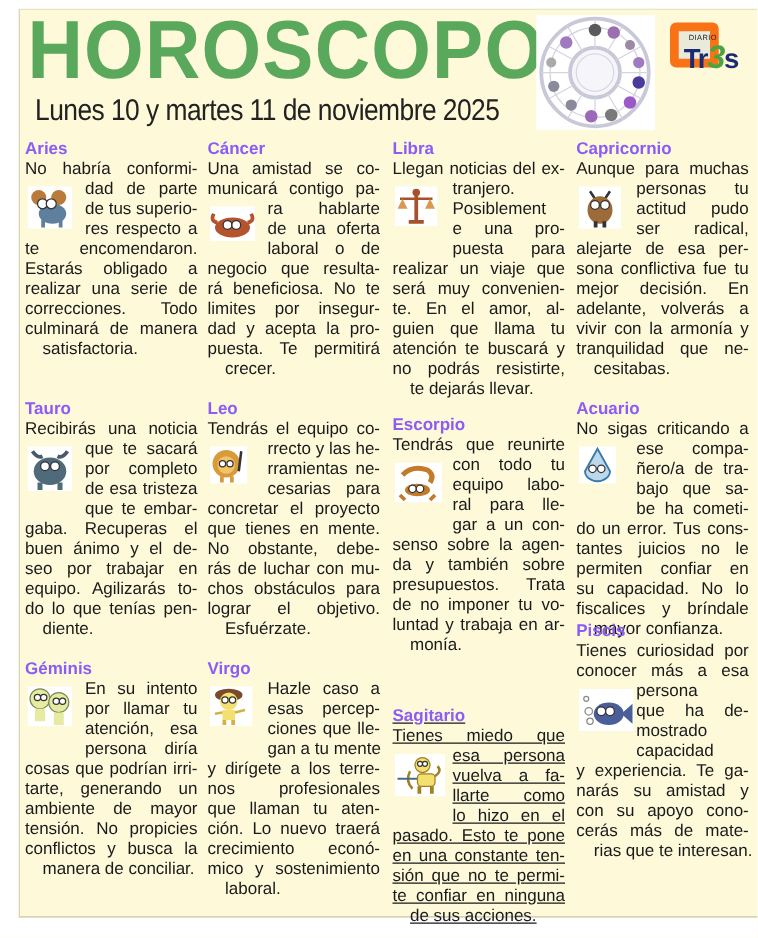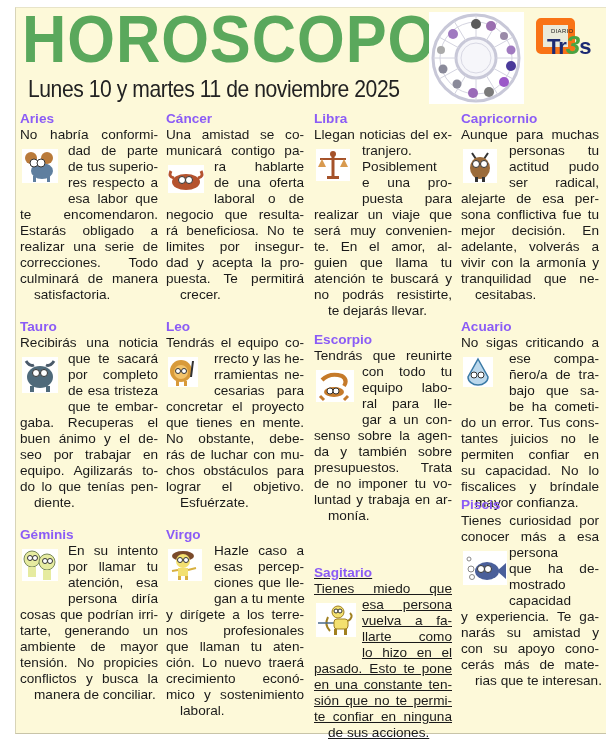--- a/index.html
+++ b/index.html
@@ -104,21 +104,20 @@
 </div>
 
 <div id="signs">
     <div class="sign" style="left: 20px; top: 110px;">
       <h3>Aries</h3>
       <div class="body">
         <span class="line">No habría conformi-</span>
         <span class="line indent">dad de parte</span>
         <span class="line indent">de tus superio-</span>
         <span class="line indent">res respecto a</span>
-        <span class="line indent">esa labor que</span>
         <span class="line">te encomendaron.</span>
         <span class="line">Estarás obligado a</span>
         <span class="line">realizar una serie de</span>
         <span class="line">correcciones. Todo</span>
         <span class="line">culminará de manera</span>
         <span class="line last">satisfactoria.</span>
       </div>
       <div class="icon" style="left: 2px; top: 39px;"><svg width="36" height="34" viewBox="0 0 36 34">
           <rect x="0" y="0" width="36" height="34" fill="#fff"></rect>
           <ellipse cx="20" cy="22" rx="11" ry="8" fill="#5f7f9f"></ellipse>

